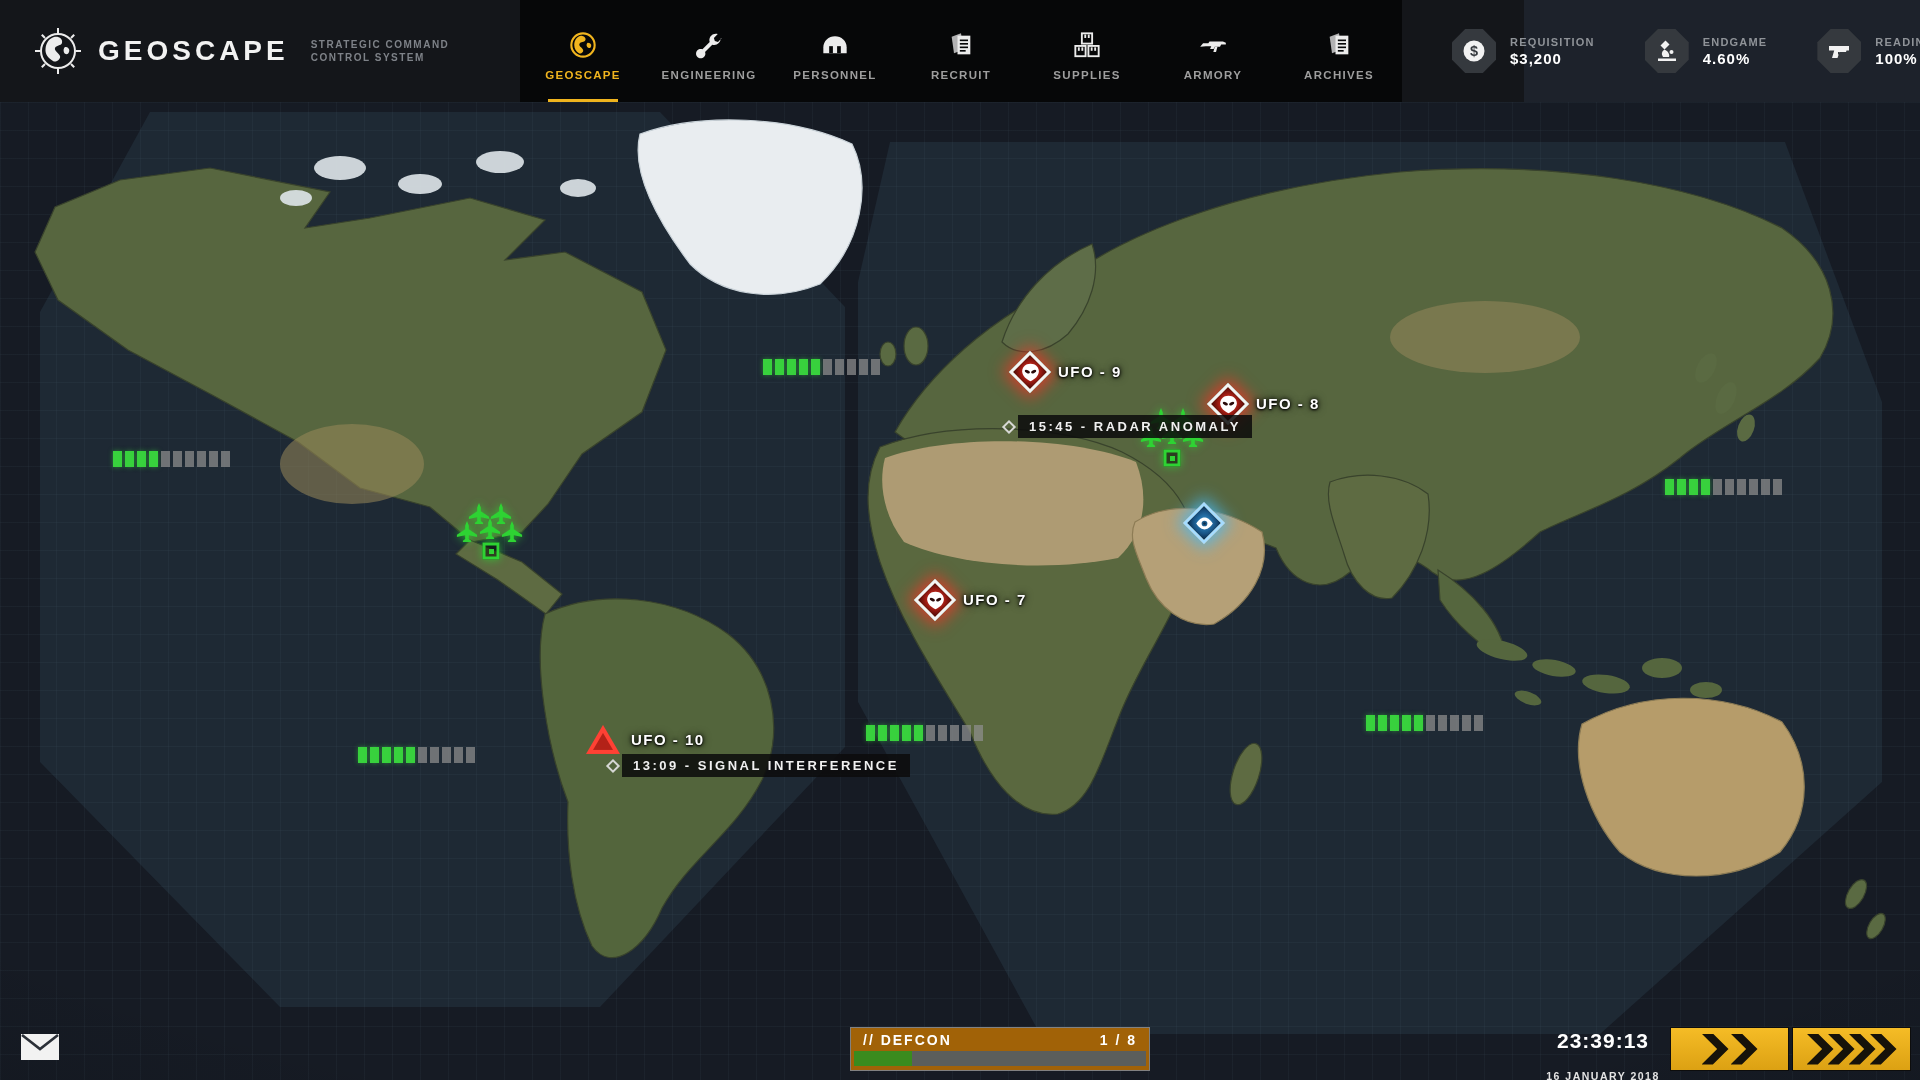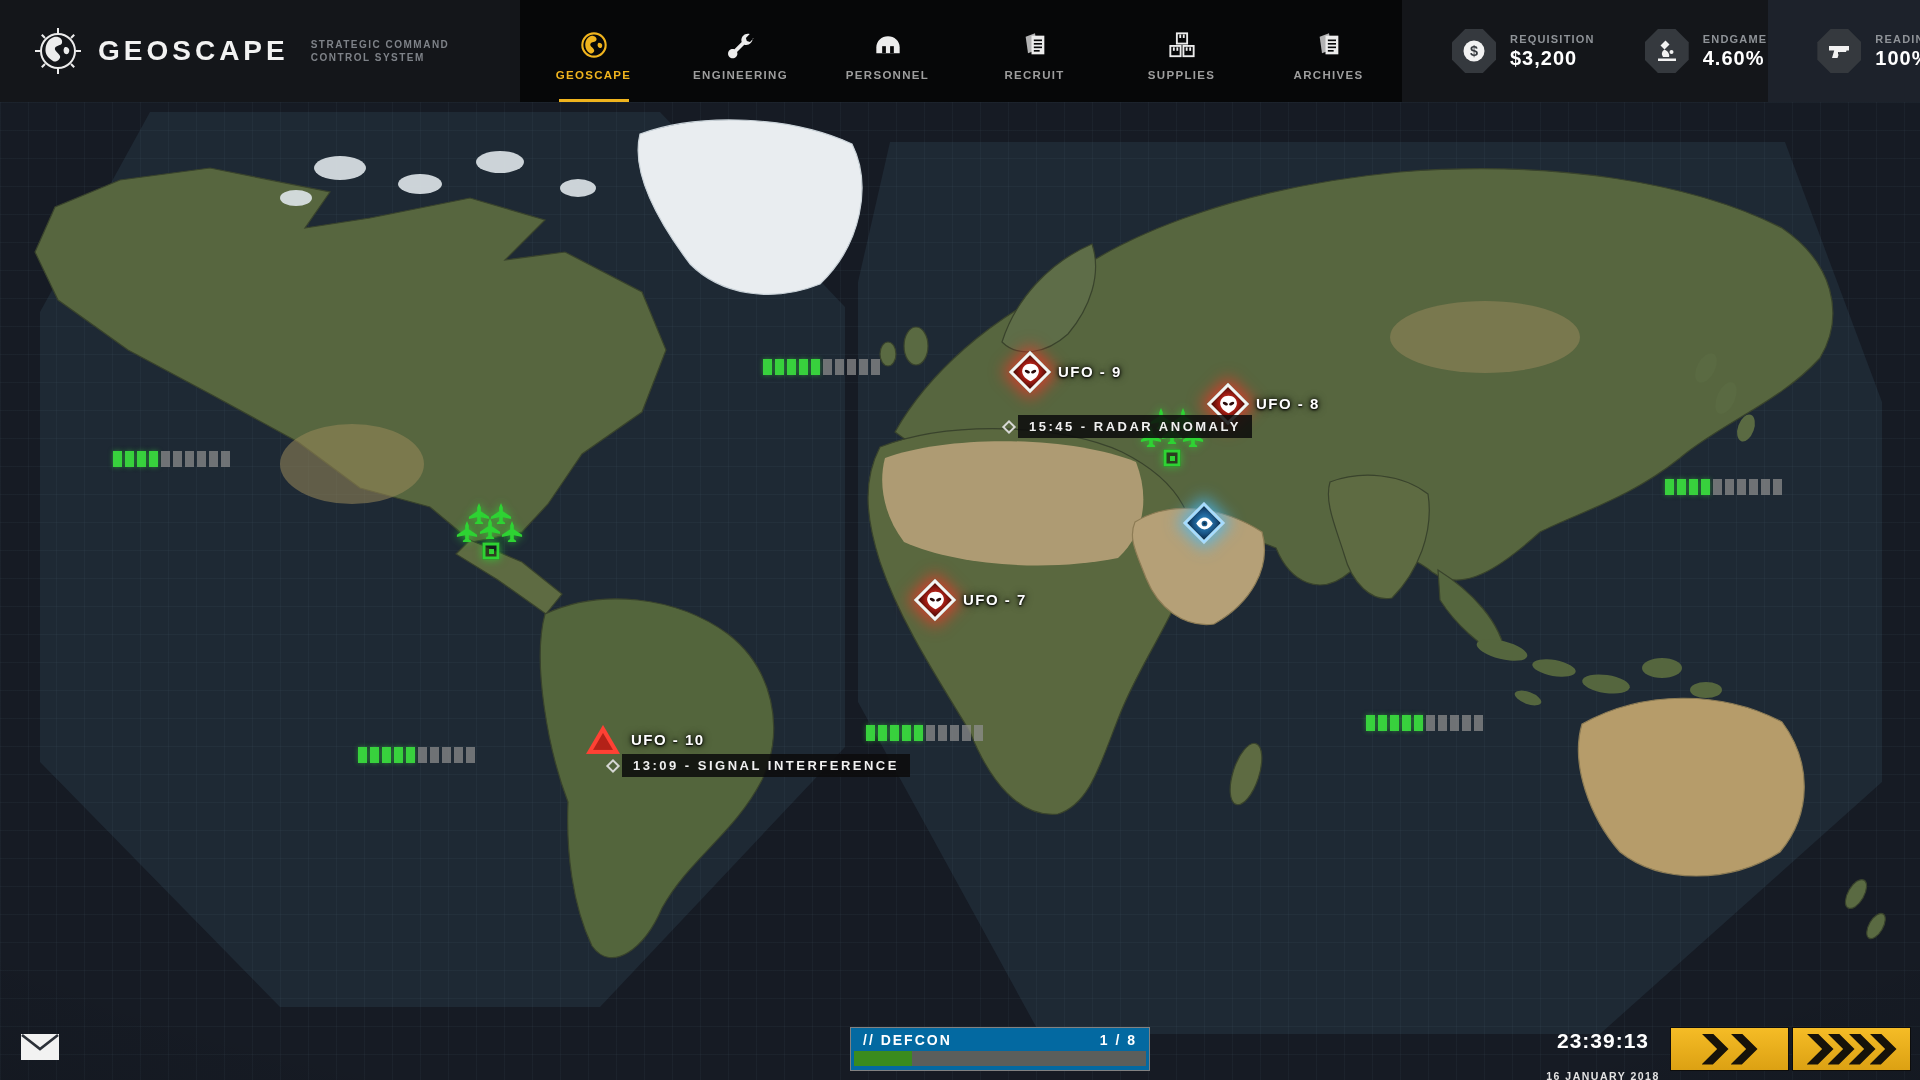--- a/index.html
+++ b/index.html
@@ -1,21 +1,21 @@
 <!DOCTYPE html>
 <html><head>
 <meta charset="utf-8">
 <style>
   * { margin:0; padding:0; box-sizing:border-box; }
   html,body { background:#0b0d10; }
   body { font-family:"Liberation Sans", sans-serif; }
   .stage { position:relative; width:1920px; height:1080px; overflow:hidden; background:#1d222b; }
 
   
-  .topbar { position:absolute; top:0; left:0; width:1768px; height:102px; background:#14161a; z-index:40; }
+  .topbar { position:absolute; top:0; left:0; width:1524px; height:102px; background:#14161a; z-index:40; }
   .logo-wrap { position:absolute; left:34px; top:27px; display:flex; align-items:center; gap:16px; }
   .logo-globe { width:48px; height:48px; }
   .app-title { font-size:28px; font-weight:bold; letter-spacing:4px; color:#f2f2f2; }
   .app-sub { margin-left:6px; }
   .app-sub div { font-size:10px; font-weight:bold; letter-spacing:1.5px; color:#7e8288; line-height:13px; }
 
   .nav-panel { position:absolute; left:520px; top:0; width:882px; height:102px; background:#060708; display:flex; }
   .tab { position:relative; flex:1; display:flex; flex-direction:column; align-items:center; justify-content:center; gap:10px; padding-top:8px; cursor:pointer; }
   .tab .ticon { height:30px; display:flex; align-items:flex-end; justify-content:center; color:#ececec; }
   .tab .ticon svg { width:28px; height:28px; fill:currentColor; }
@@ -23,21 +23,21 @@
   .tab.active .tlbl { color:#f0b41e; }
   .tab.active .ticon { color:#f0b41e; }
   .tab.active::after { content:''; position:absolute; bottom:0; left:50%; transform:translateX(-50%); width:70px; height:3px; background:#f0b41e; }
 
   .resources { position:absolute; left:1452px; top:0; height:102px; display:flex; align-items:center; gap:50px; }
   .res { display:flex; align-items:center; gap:14px; }
   .res-badge { width:44px; height:44px; background:#35393e; display:grid; place-items:center;
     clip-path:polygon(30% 0,70% 0,100% 30%,100% 70%,70% 100%,30% 100%,0 70%,0 30%); color:#f2f2f2; }
   .res-badge svg { width:24px; height:24px; fill:currentColor; }
   .res-lbl { font-size:11px; font-weight:bold; letter-spacing:1.2px; color:#8f9398; }
-  .res-val { font-size:20px; font-weight:bold; letter-spacing:1px; color:#ffffff; margin-top:2px; }
+  .res-val { font-size:15px; font-weight:bold; letter-spacing:1px; color:#ffffff; margin-top:2px; }
 
   
   .map { position:absolute; top:102px; left:0; width:1920px; height:978px; background:#161b24; }
   .grid { position:absolute; inset:0;
     background-image:
       linear-gradient(rgba(130,165,195,.05) 1px, transparent 1px),
       linear-gradient(90deg, rgba(130,165,195,.05) 1px, transparent 1px);
     background-size:28px 28px; }
   .radar { position:absolute; inset:0; background:rgba(100,155,178,.11); }
   .radar.r1 { clip-path:polygon(150px 10px,660px 10px,845px 205px,845px 645px,600px 905px,280px 905px,40px 660px,40px 210px); }
@@ -76,21 +76,21 @@
   .seg { width:9px; height:16px; background:#8f8f8f; opacity:.72; }
   .seg.on { background:#38d13d; opacity:1; box-shadow:0 0 5px rgba(56,209,61,.5); }
 
   .event { position:absolute; display:flex; align-items:center; gap:4px; }
   .ev-diamond { width:10px; height:10px; border:2px solid #e2e2e2; transform:rotate(45deg); opacity:.92; flex:0 0 auto; }
   .ev-box { background:rgba(12,12,12,.86); padding:4px 11px; font-size:13px; font-weight:bold;
     letter-spacing:2.5px; color:#f0f0f0; white-space:nowrap; }
 
   
   .mail { position:absolute; left:20px; top:1033px; width:40px; height:28px; cursor:pointer; }
-  .meter { position:absolute; top:1027px; width:300px; height:44px; background:#0369a1;
+  .meter { position:absolute; top:1027px; width:300px; height:44px; background:#a16207;
     border:1px solid #818181; }
   .meter-head { display:flex; justify-content:space-between; align-items:center; padding:4px 12px 3px; }
   .meter-lbl, .meter-val { font-size:14px; font-weight:bold; letter-spacing:2px; color:#ffffff; }
   .meter-track { height:15px; margin:0 3px; background:#5b5e5b; }
   .meter-fill { height:100%; }
   .meter-fill.green { background:#3a8b1e; }
   .meter-fill.red { background:#c2231d; }
 
   .clock { position:absolute; left:1543px; top:1029px; width:120px; text-align:center; }
   .clock-time { font-size:21px; font-weight:bold; letter-spacing:1px; color:#ffffff; }
@@ -491,20 +491,28 @@
         <span class="ticon">
             <svg>
               <use href="#i-crates"></use>
             </svg>
           </span>
         <span class="tlbl">SUPPLIES</span>
       </div>
       <div class="tab">
         <span class="ticon">
             <svg>
+              <use href="#i-rifle"></use>
+            </svg>
+          </span>
+        <span class="tlbl">ARMORY</span>
+      </div>
+      <div class="tab">
+        <span class="ticon">
+            <svg>
               <use href="#i-docs"></use>
             </svg>
           </span>
         <span class="tlbl">ARCHIVES</span>
       </div>
     </div>
 
     <div class="resources">
       <div class="res">
         <div class="res-badge">

